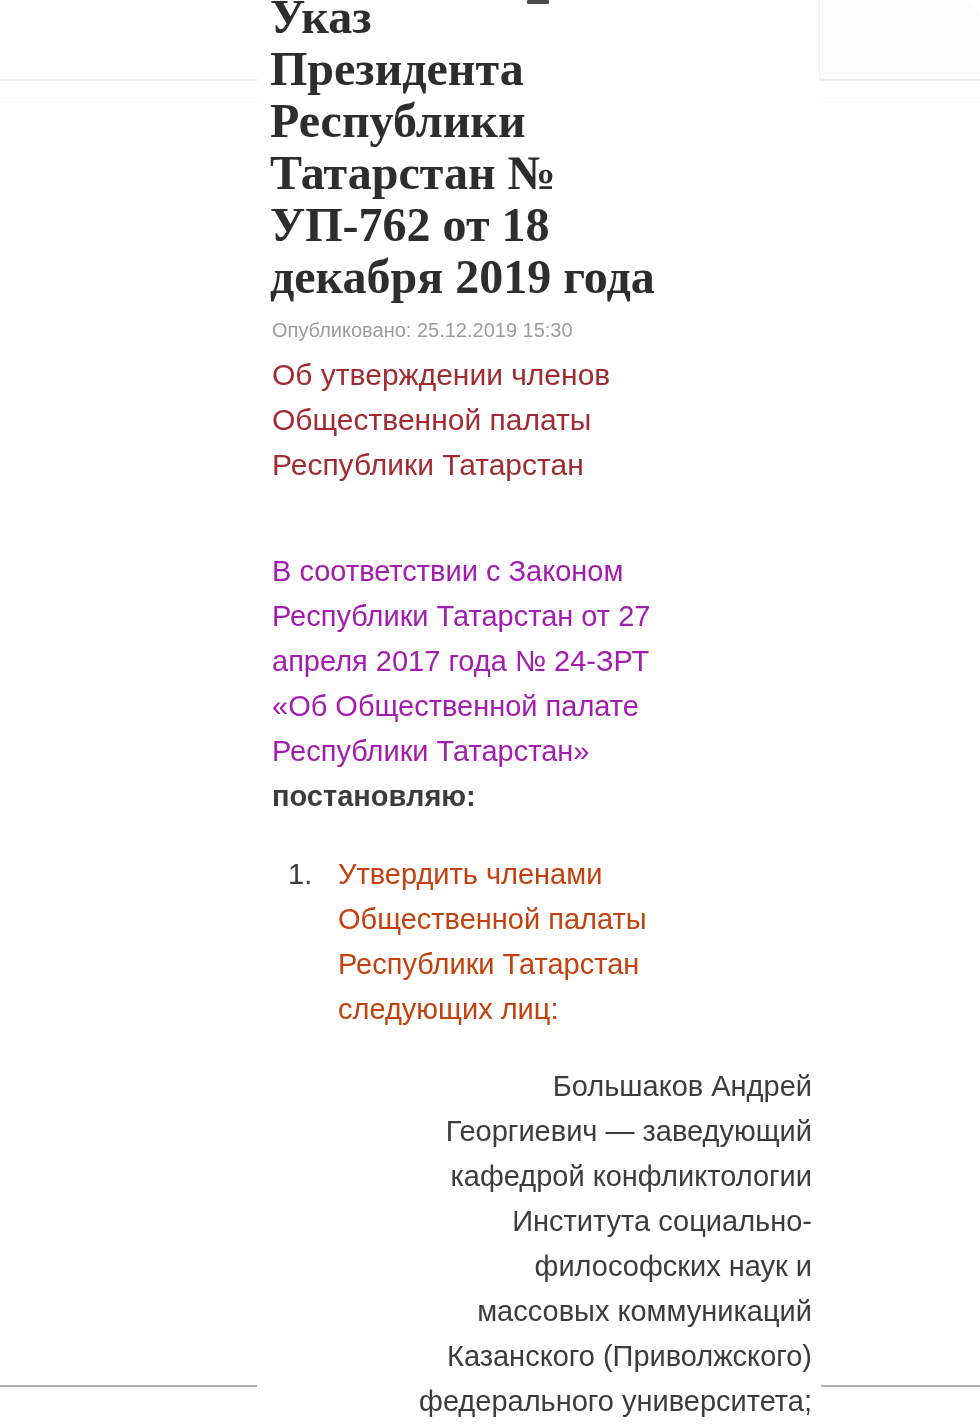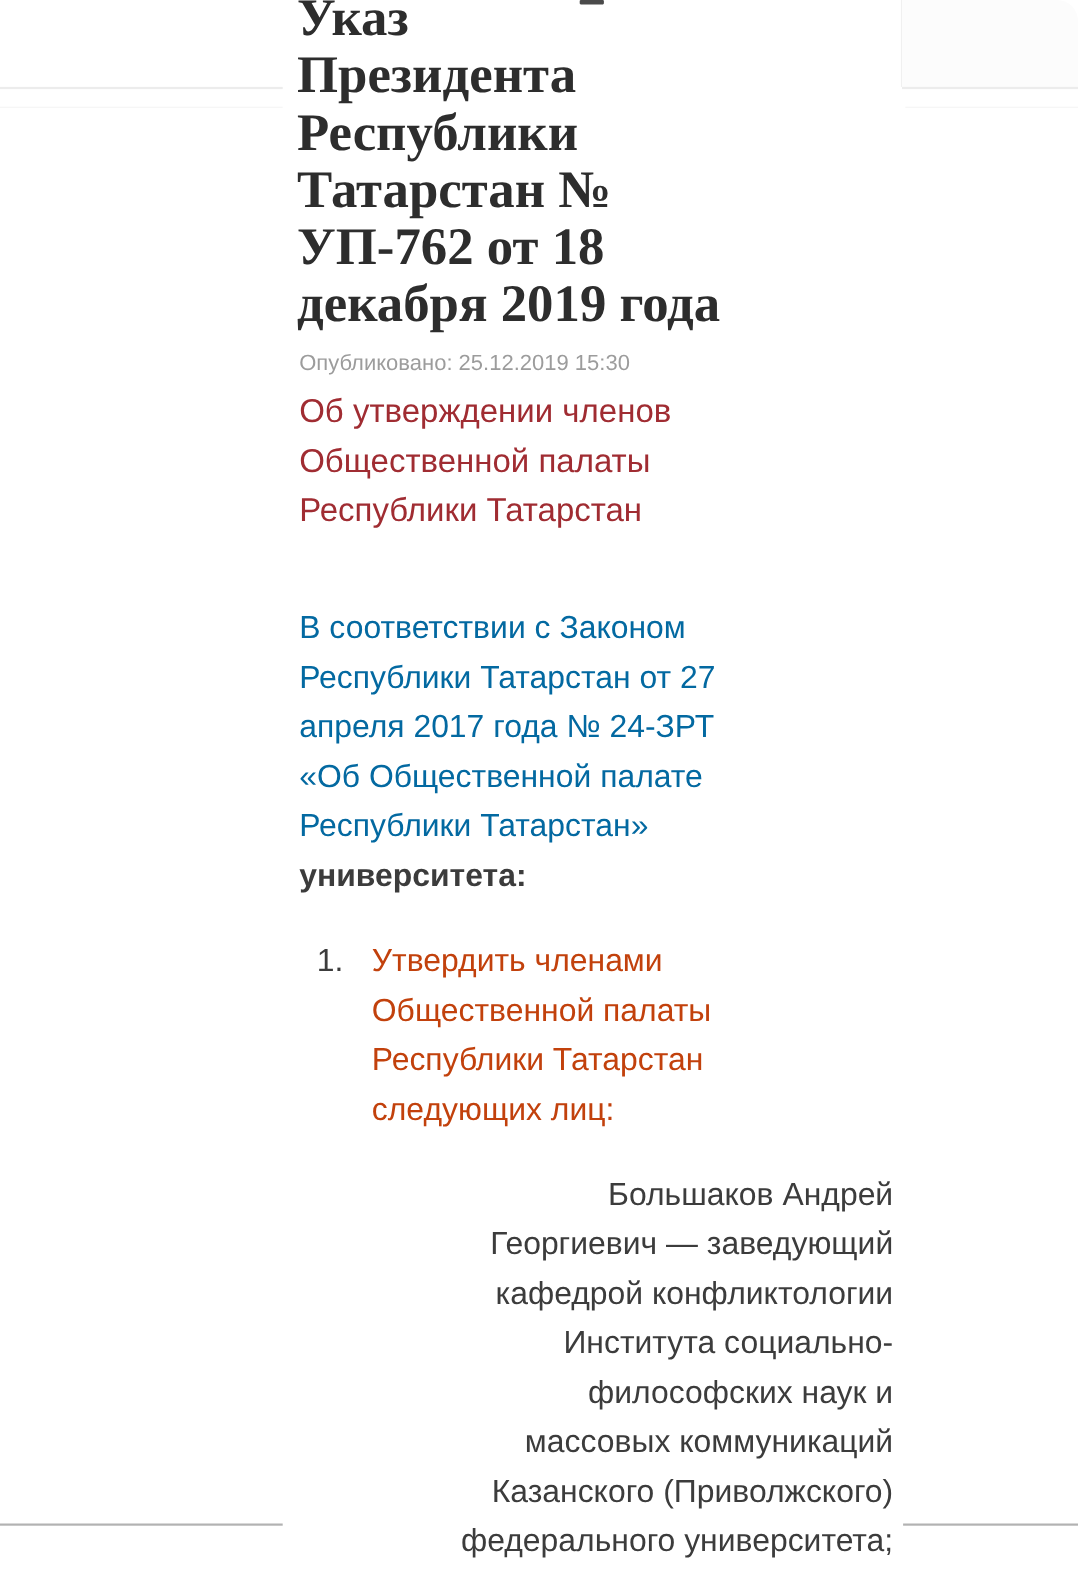--- a/index.html
+++ b/index.html
@@ -44,21 +44,21 @@
   .doc-subtitle {
     left: 272px; top: 352px; width: 500px;
     font-size: 30px; line-height: 45px;
     font-weight: 400;
     color: #a02c32;
     margin: 0;
   }
   .intro {
     left: 272px; top: 549px; width: 520px;
     font-size: 29px; line-height: 45px;
-    color: #0369a1;
+    color: #a21caf;
     margin: 0;
   }
   .resolve {
     left: 272px; top: 774px; width: 520px;
     font-size: 29px; line-height: 45px;
     font-weight: 700;
     color: #3c3c3c;
     margin: 0;
   }
   .list-item {
@@ -116,21 +116,21 @@
     <h2 class="doc-block doc-subtitle">Об утверждении членов
 Общественной палаты
 Республики Татарстан</h2>
 
     <p class="doc-block intro">В соответствии с Законом
 Республики Татарстан от 27
 апреля 2017 года № 24-ЗРТ
 «Об Общественной палате
 Республики Татарстан»</p>
 
-    <p class="doc-block resolve">университета:</p>
+    <p class="doc-block resolve">постановляю:</p>
 
     <div class="doc-block list-item">
       <span class="num">1.</span>
       <div class="li-text">Утвердить членами
 Общественной палаты
 Республики Татарстан
 следующих лиц:</div>
     </div>
 
     <p class="doc-block member">Большаков Андрей

